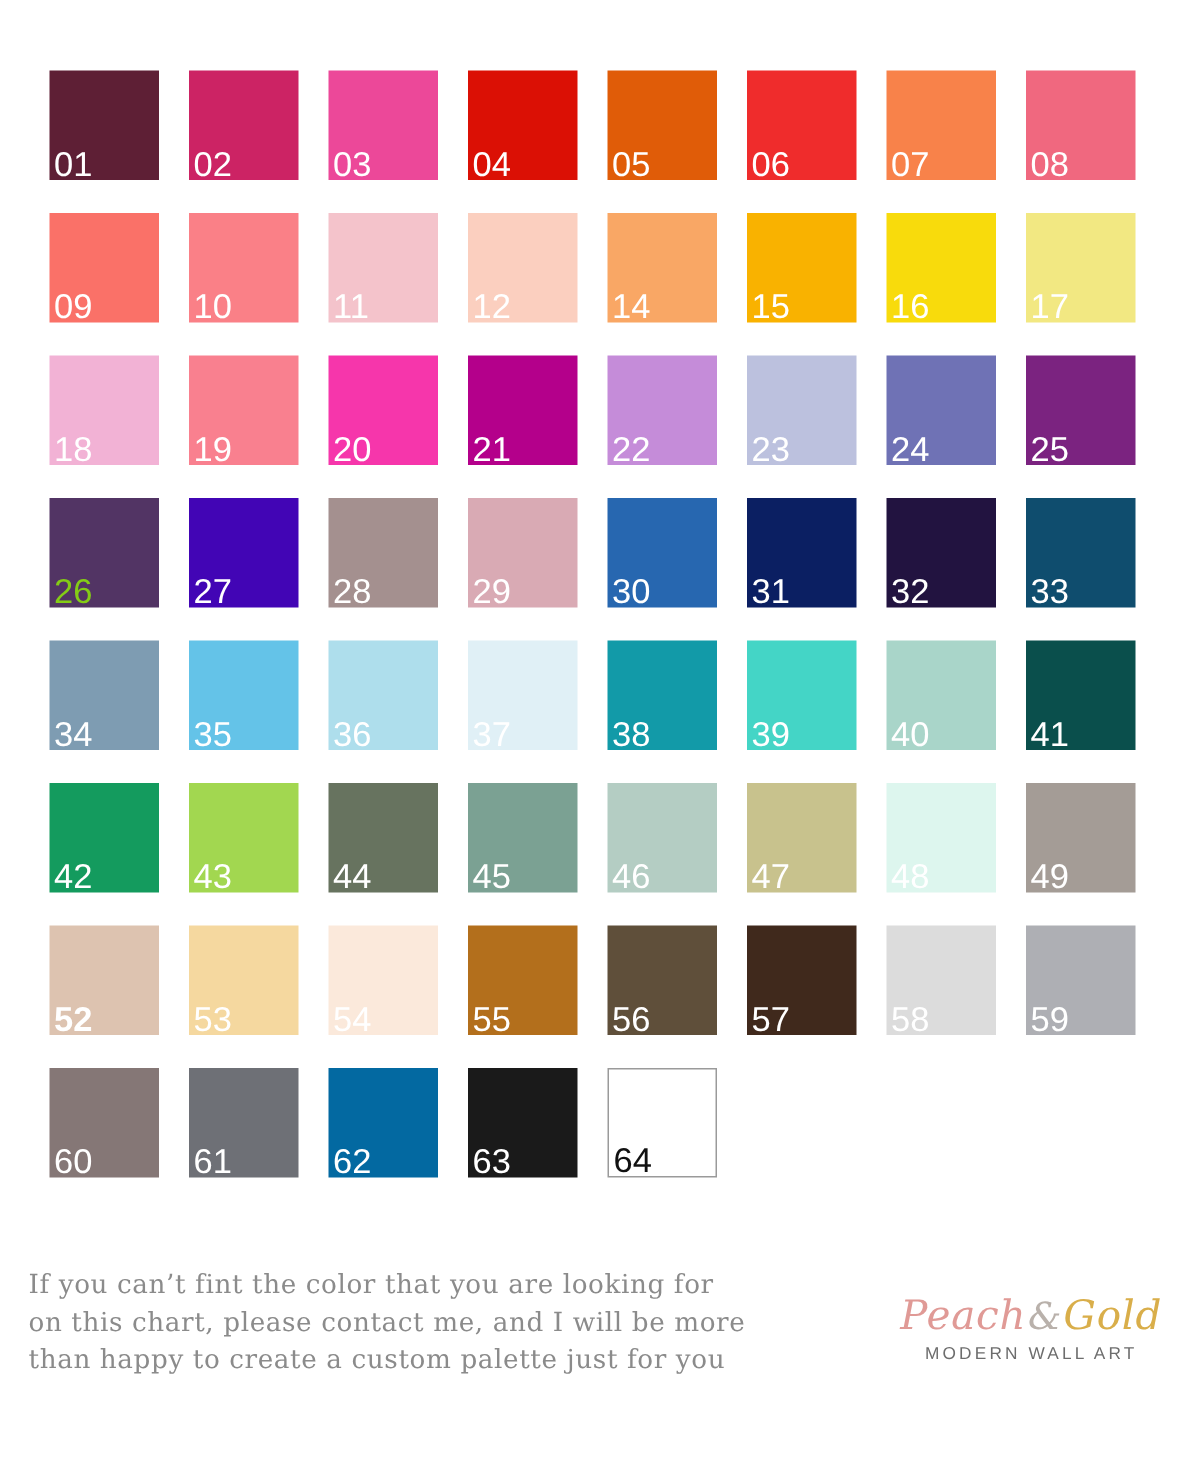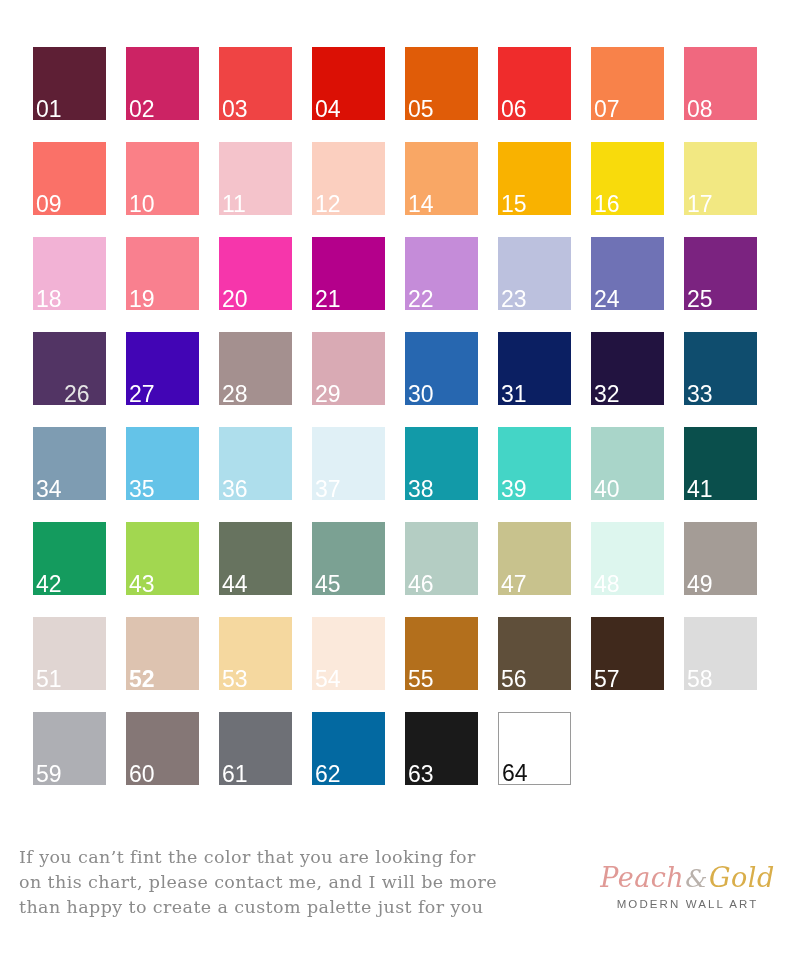--- a/index.html
+++ b/index.html
@@ -116,21 +116,21 @@
 </head>
 <body>
 
 <div id="swatch-grid">
     <div class="swatch" style="background: rgb(94, 31, 53);">
       <span class="swatch-label" style="color: rgb(255, 255, 255);">01</span>
     </div>
     <div class="swatch" style="background: rgb(204, 35, 100);">
       <span class="swatch-label" style="color: rgb(255, 255, 255);">02</span>
     </div>
-    <div class="swatch" style="background: #ef4444;">
+    <div class="swatch" style="background: #ec4899;">
       <span class="swatch-label" style="color: rgb(255, 255, 255);">03</span>
     </div>
     <div class="swatch" style="background: rgb(219, 16, 5);">
       <span class="swatch-label" style="color: rgb(255, 255, 255);">04</span>
     </div>
     <div class="swatch" style="background: rgb(224, 92, 8);">
       <span class="swatch-label" style="color: rgb(255, 255, 255);">05</span>
     </div>
     <div class="swatch" style="background: rgb(239, 44, 44);">
       <span class="swatch-label" style="color: rgb(255, 255, 255);">06</span>
@@ -183,21 +183,21 @@
     <div class="swatch" style="background: rgb(188, 193, 222);">
       <span class="swatch-label" style="color: rgb(255, 255, 255);">23</span>
     </div>
     <div class="swatch" style="background: rgb(111, 114, 181);">
       <span class="swatch-label" style="color: rgb(255, 255, 255);">24</span>
     </div>
     <div class="swatch" style="background: rgb(123, 35, 128);">
       <span class="swatch-label" style="color: rgb(255, 255, 255);">25</span>
     </div>
     <div class="swatch" style="background: rgb(82, 52, 100);">
-      <span class="swatch-label" style="color: #e5e5e5; margin-left: 28px;">26</span>
+      <span class="swatch-label" style="color: #84cc16;">26</span>
     </div>
     <div class="swatch" style="background: rgb(66, 5, 181);">
       <span class="swatch-label" style="color: rgb(255, 255, 255);">27</span>
     </div>
     <div class="swatch" style="background: rgb(164, 144, 143);">
       <span class="swatch-label" style="color: rgb(255, 255, 255);">28</span>
     </div>
     <div class="swatch" style="background: rgb(217, 170, 180);">
       <span class="swatch-label" style="color: rgb(255, 255, 255);">29</span>
     </div>
@@ -253,23 +253,20 @@
       <span class="swatch-label" style="color: rgb(255, 255, 255);">46</span>
     </div>
     <div class="swatch" style="background: rgb(200, 194, 141);">
       <span class="swatch-label" style="color: rgb(255, 255, 255);">47</span>
     </div>
     <div class="swatch" style="background: rgb(221, 246, 238);">
       <span class="swatch-label" style="color: rgb(255, 255, 255);">48</span>
     </div>
     <div class="swatch" style="background: rgb(164, 156, 150);">
       <span class="swatch-label" style="color: rgb(255, 255, 255);">49</span>
-    </div>
-    <div class="swatch" style="background: rgb(224, 213, 210);">
-      <span class="swatch-label" style="color: rgb(255, 255, 255);">51</span>
     </div>
     <div class="swatch" style="background: rgb(221, 195, 176);">
       <span class="swatch-label" style="color: rgb(255, 255, 255); font-weight: bold;">52</span>
     </div>
     <div class="swatch" style="background: rgb(245, 216, 159);">
       <span class="swatch-label" style="color: rgb(255, 255, 255);">53</span>
     </div>
     <div class="swatch" style="background: rgb(251, 233, 219);">
       <span class="swatch-label" style="color: rgb(255, 255, 255);">54</span>
     </div>

